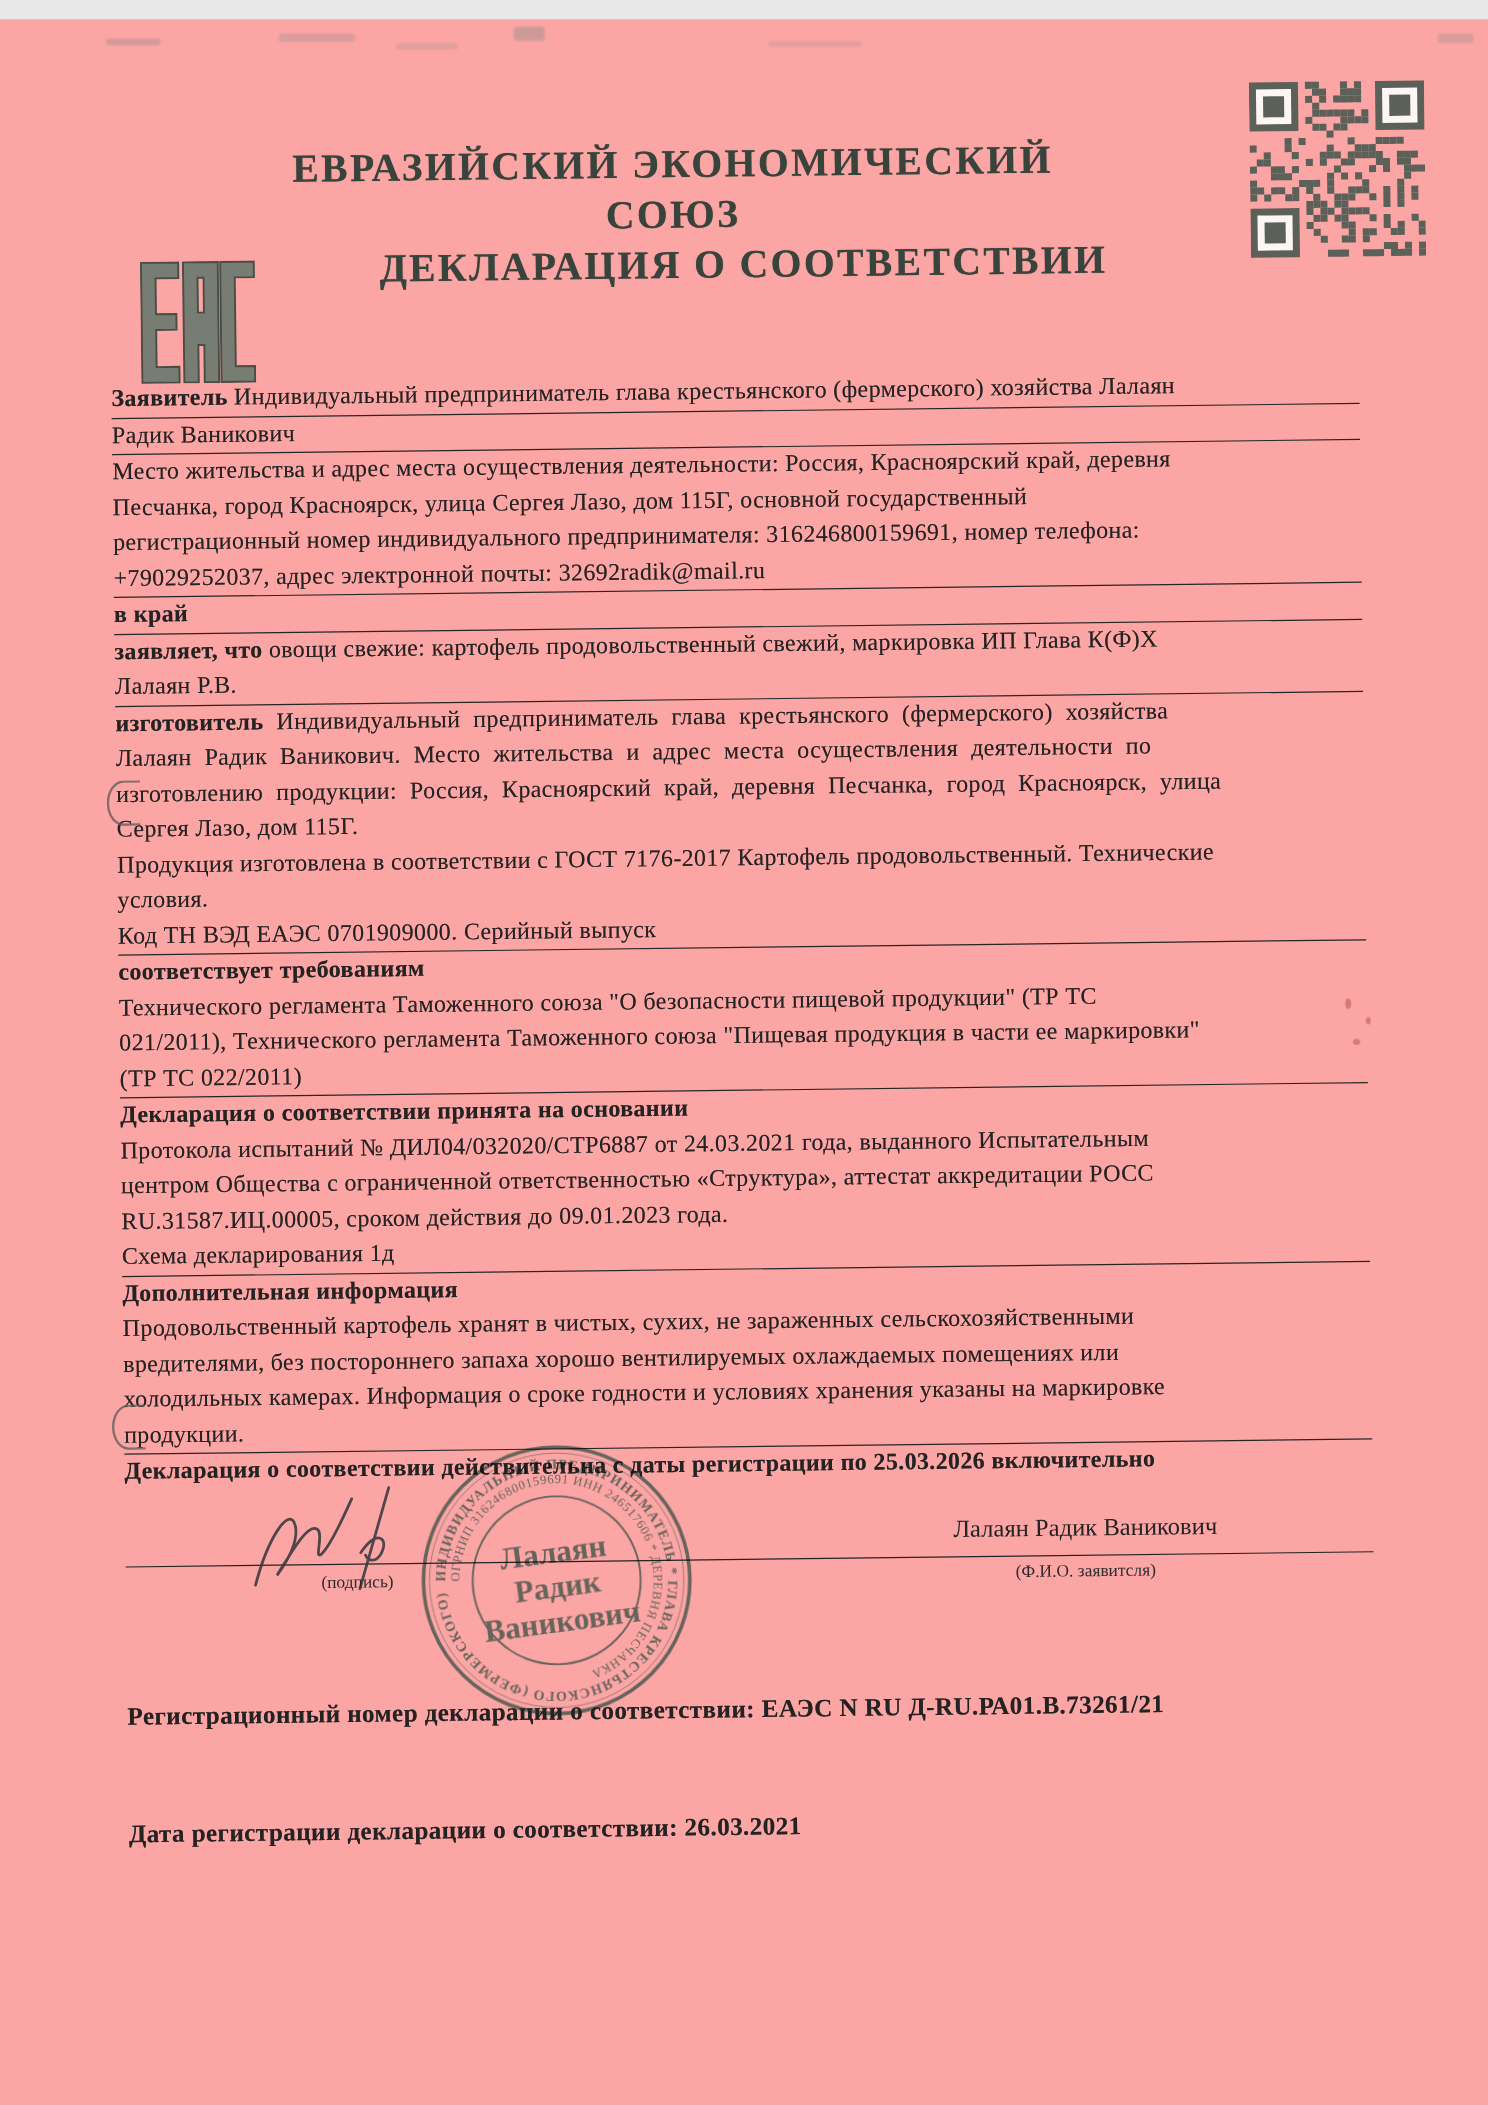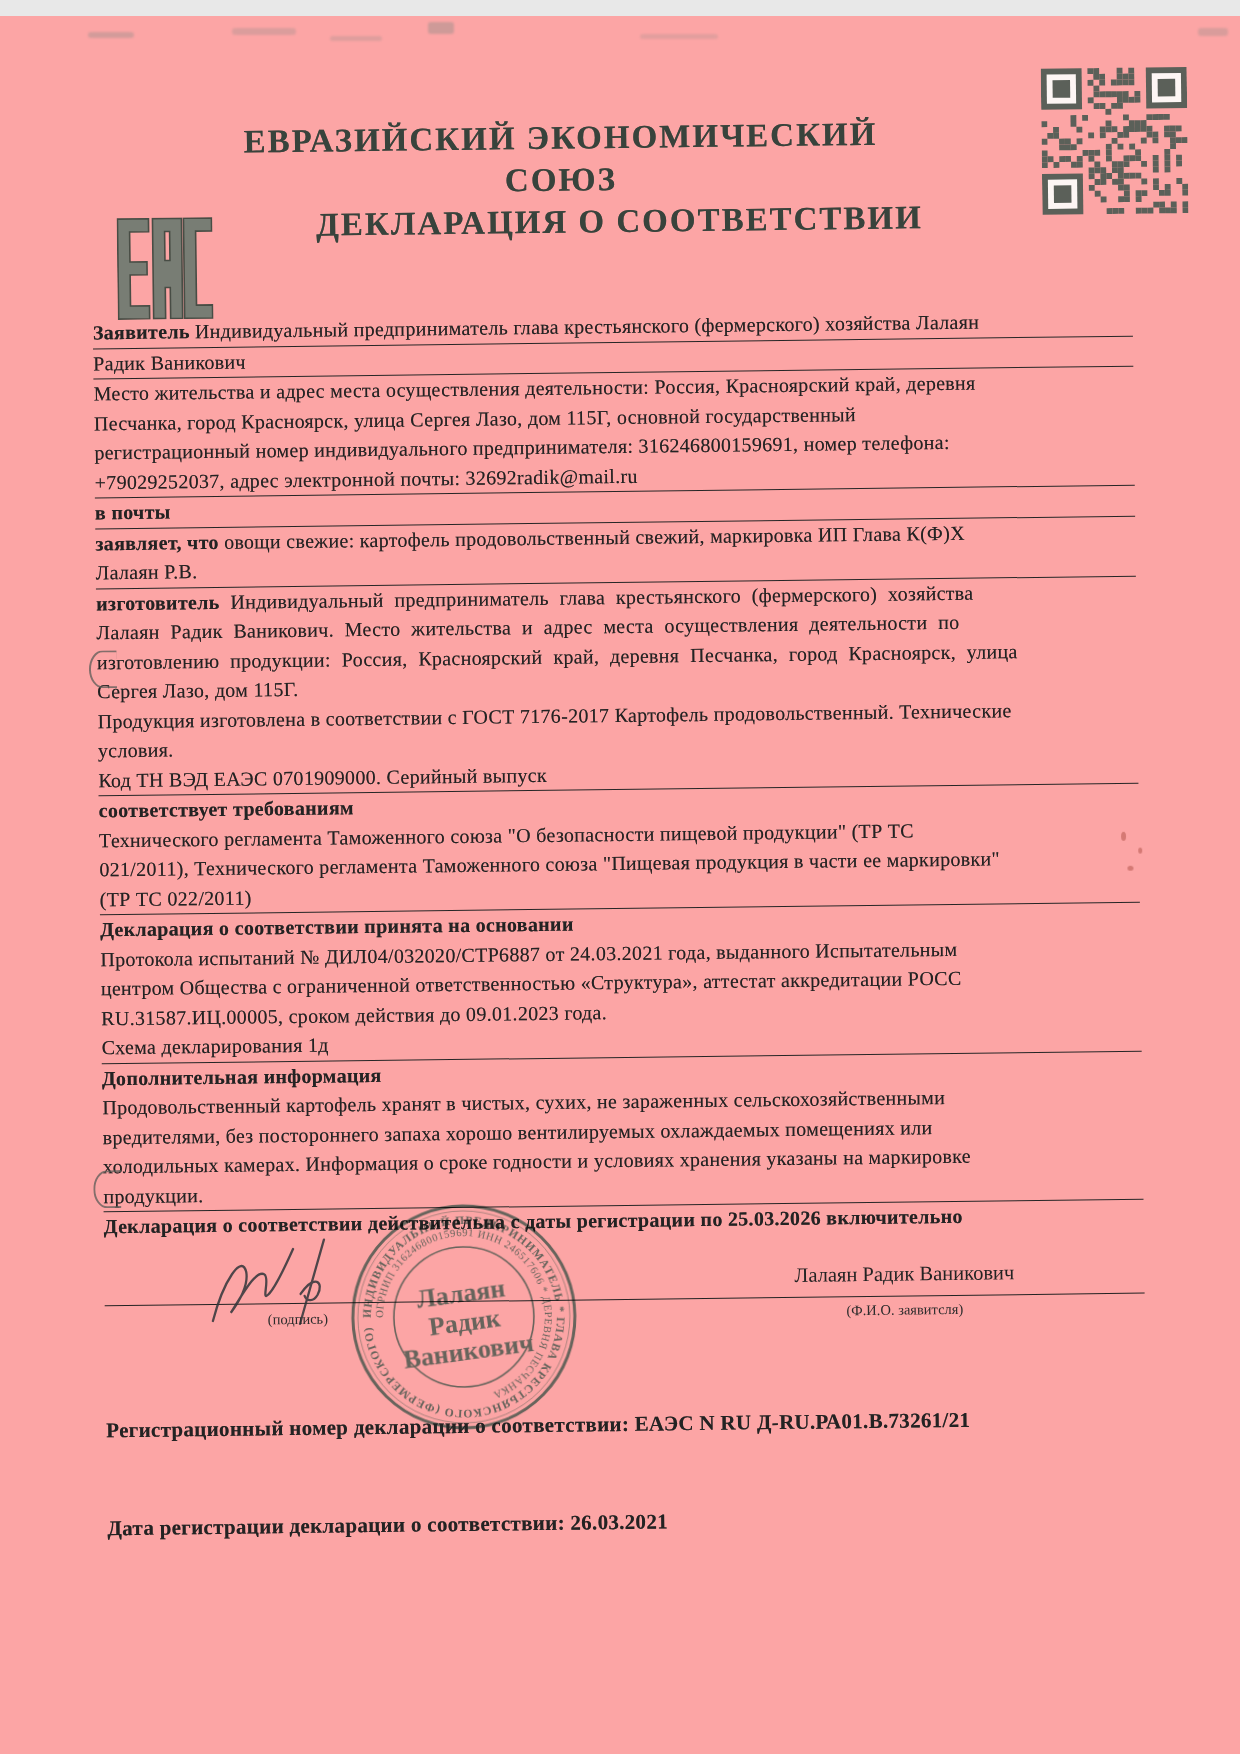--- a/index.html
+++ b/index.html
@@ -255,21 +255,21 @@
         <rect x="2" y="20" width="3" height="3" fill="#4e5b53"></rect>
       </svg>
 
     <div class="doc-body" id="body-lines">
         <div class="bline u"><span class="b">Заявитель</span> Индивидуальный предприниматель глава крестьянского (фермерского) хозяйства Лалаян</div>
         <div class="bline u">Радик Ваникович</div>
         <div class="bline">Место жительства и адрес места осуществления деятельности: Россия, Красноярский край, деревня</div>
         <div class="bline">Песчанка, город Красноярск, улица Сергея Лазо, дом 115Г, основной государственный</div>
         <div class="bline">регистрационный номер индивидуального предпринимателя: 316246800159691, номер телефона:</div>
         <div class="bline u">+79029252037, адрес электронной почты: 32692radik@mail.ru</div>
-        <div class="bline u"><span class="b">в почты</span></div>
+        <div class="bline u"><span class="b">в край</span></div>
         <div class="bline"><span class="b">заявляет, что</span> овощи свежие: картофель продовольственный свежий, маркировка ИП Глава К(Ф)Х</div>
         <div class="bline u">Лалаян Р.В.</div>
         <div class="bline sp"><span class="b">изготовитель</span> Индивидуальный предприниматель глава крестьянского (фермерского) хозяйства</div>
         <div class="bline sp">Лалаян Радик Ваникович. Место жительства и адрес места осуществления деятельности по</div>
         <div class="bline sp">изготовлению продукции: Россия, Красноярский край, деревня Песчанка, город Красноярск, улица</div>
         <div class="bline">Сергея Лазо, дом 115Г.</div>
         <div class="bline">Продукция изготовлена в соответствии с ГОСТ 7176-2017 Картофель продовольственный. Технические</div>
         <div class="bline">условия.</div>
         <div class="bline u">Код ТН ВЭД ЕАЭС 0701909000. Серийный выпуск</div>
         <div class="bline b">соответствует требованиям</div>

